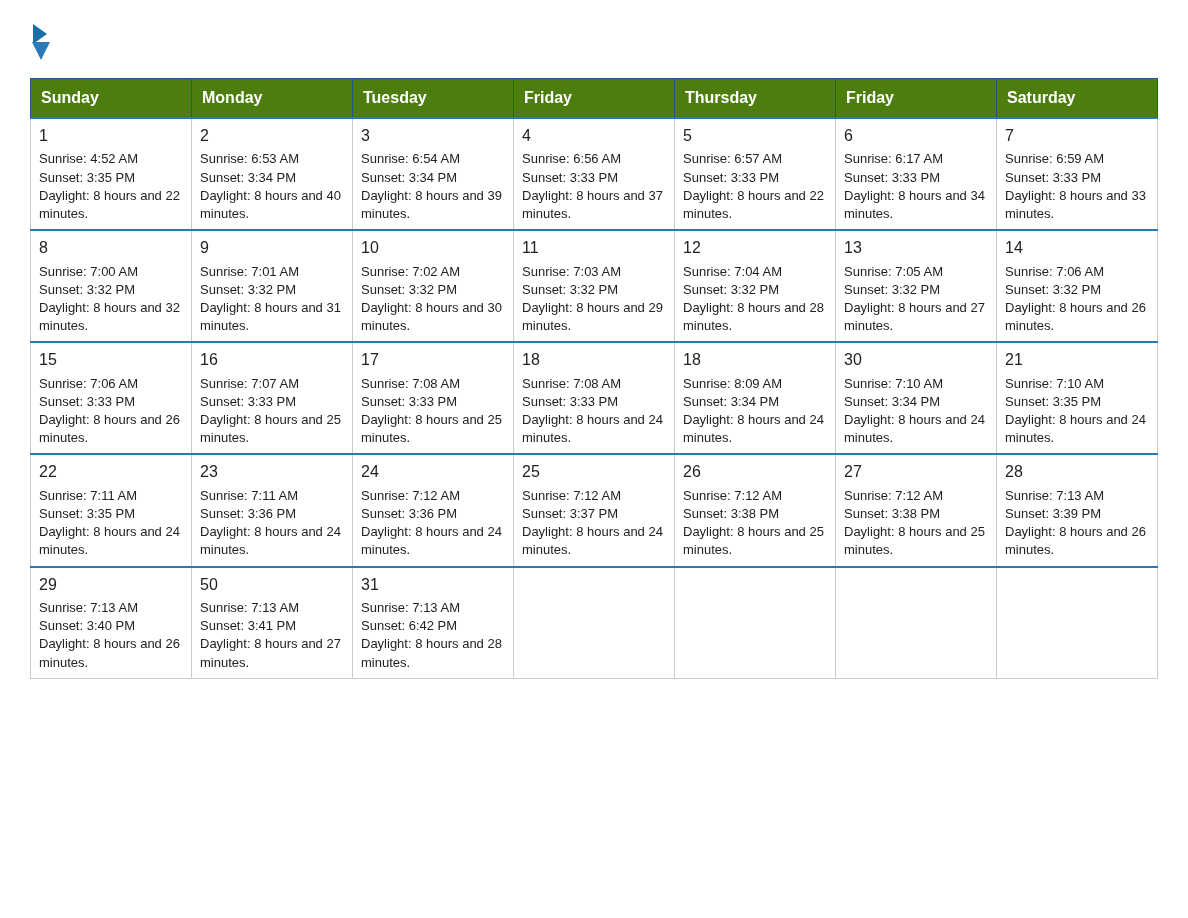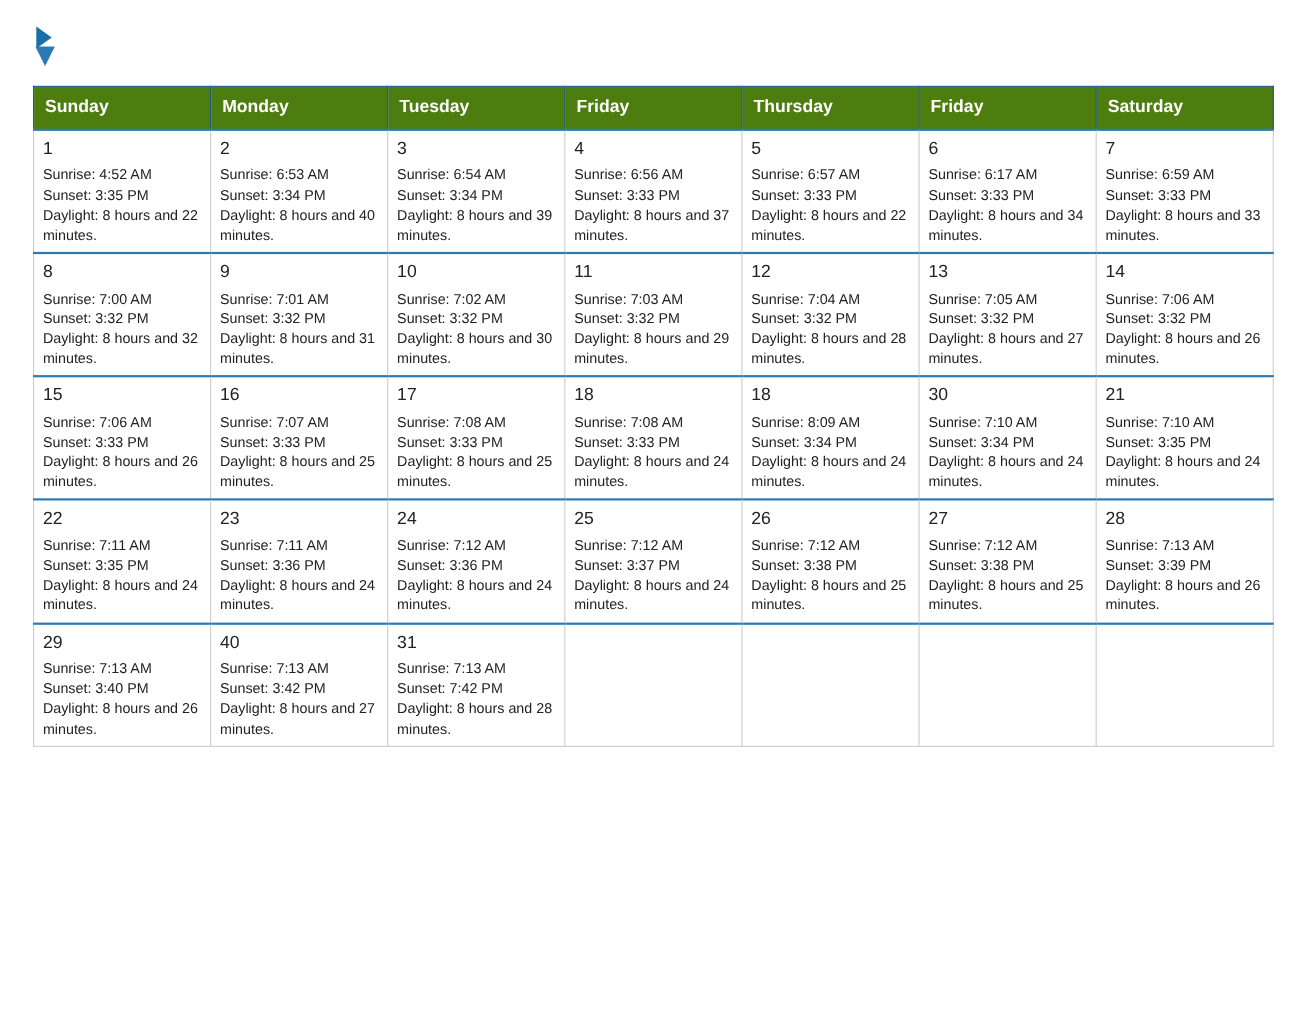--- a/index.html
+++ b/index.html
@@ -247,27 +247,27 @@
         <td><span class="day-num">28</span>
 <span class="cell-info">Sunrise: 7:13 AM</span><br>
 <span class="cell-info">Sunset: 3:39 PM</span><br>
 <span class="cell-info">Daylight: 8 hours and 26 minutes.</span></td>
       </tr>
       <tr>
         <td><span class="day-num">29</span>
 <span class="cell-info">Sunrise: 7:13 AM</span><br>
 <span class="cell-info">Sunset: 3:40 PM</span><br>
 <span class="cell-info">Daylight: 8 hours and 26 minutes.</span></td>
-        <td><span class="day-num">40</span>
-<span class="cell-info">Sunrise: 7:13 AM</span><br>
-<span class="cell-info">Sunset: 3:42 PM</span><br>
+        <td><span class="day-num">50</span>
+<span class="cell-info">Sunrise: 7:13 AM</span><br>
+<span class="cell-info">Sunset: 3:41 PM</span><br>
 <span class="cell-info">Daylight: 8 hours and 27 minutes.</span></td>
         <td><span class="day-num">31</span>
 <span class="cell-info">Sunrise: 7:13 AM</span><br>
-<span class="cell-info">Sunset: 7:42 PM</span><br>
+<span class="cell-info">Sunset: 6:42 PM</span><br>
 <span class="cell-info">Daylight: 8 hours and 28 minutes.</span></td>
         <td></td>
         <td></td>
         <td></td>
         <td></td>
       </tr>
     </tbody>
 </table>
 
 </body></html>

